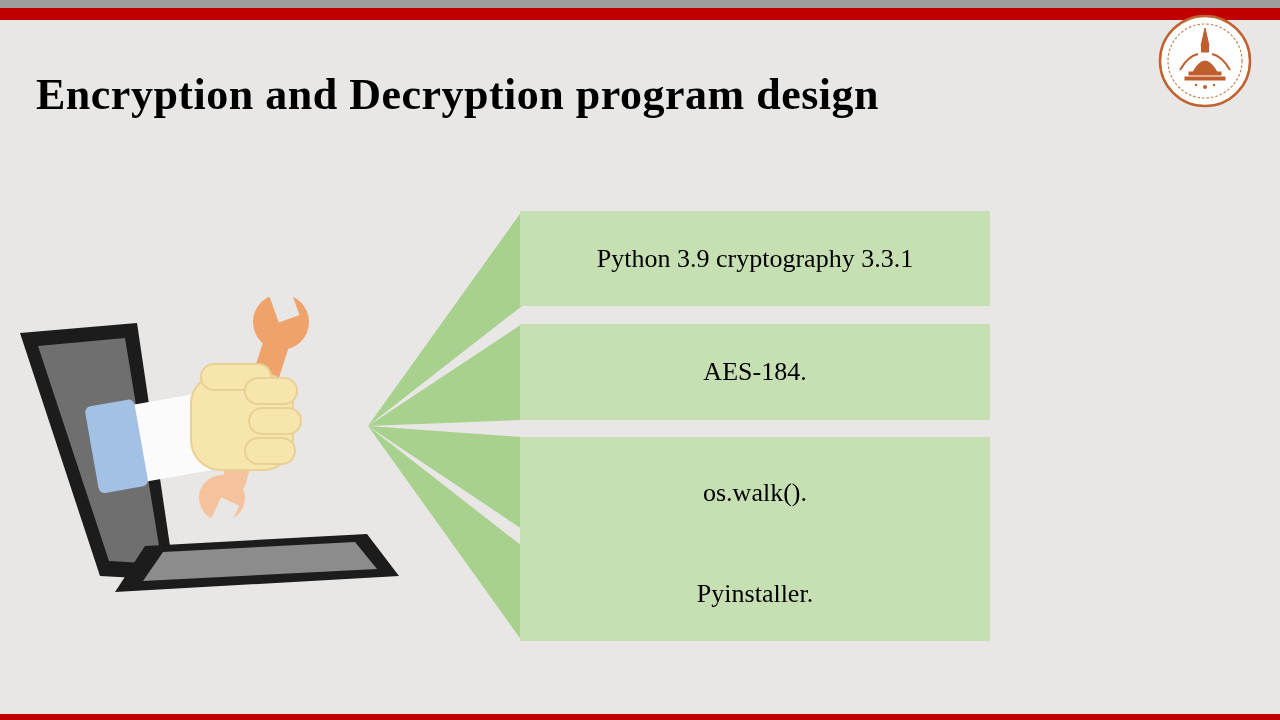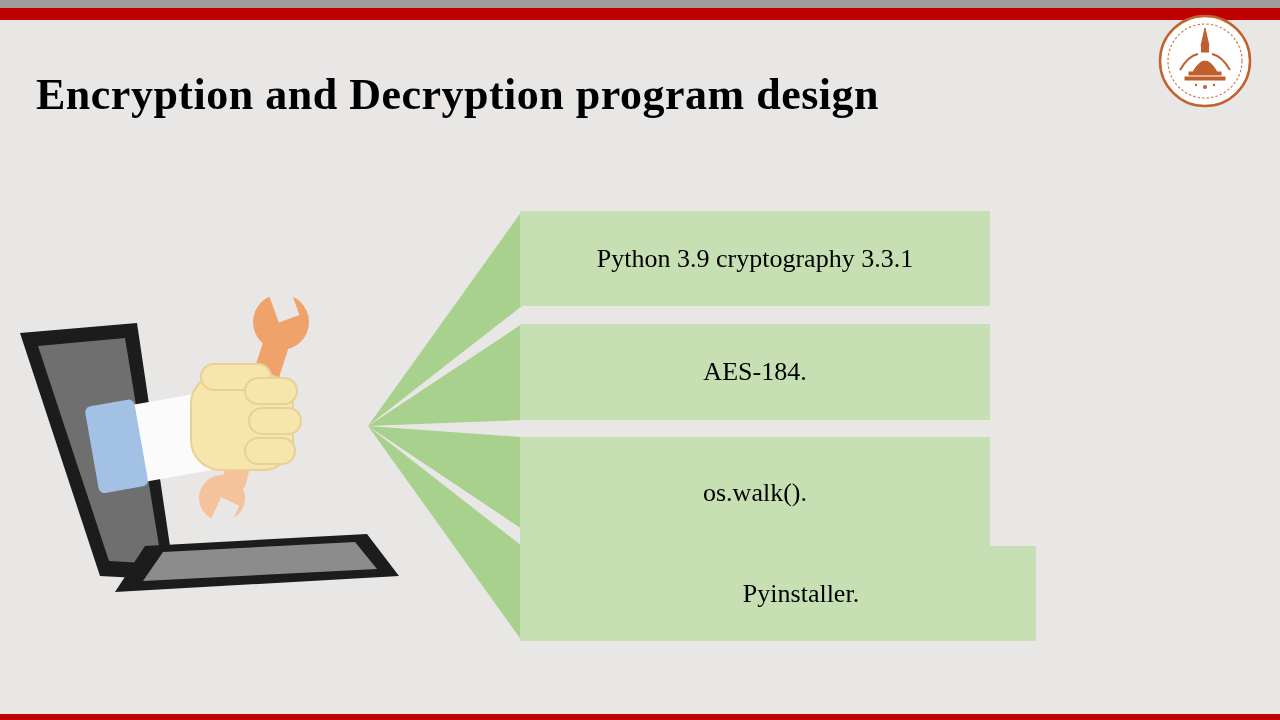--- a/index.html
+++ b/index.html
@@ -20,21 +20,21 @@
   .connectors{position:absolute;left:0;top:0;width:1280px;height:720px;pointer-events:none;}
   .laptop{position:absolute;left:5px;top:270px;width:435px;height:330px;}
   .box{
     position:absolute;left:520px;width:470px;background:#C6E0B4;
     display:flex;align-items:center;justify-content:center;
     font-size:26px;color:#000;text-align:left;
   }
   .box1{top:203px;height:95px;}
   .box2{top:316px;height:96px;}
   .box3{top:429px;height:112px;}
-  .box4{top:538px;height:95px;padding-left:46px;}
+  .box4{top:538px;height:95px;}
 </style>
 </head>
 <body>
 
 <div class="slide">
 
   <div class="bar top"></div>
   <div class="bar bottom"></div>
 
   <h1 class="title">Encryption and Decryption program design</h1>

